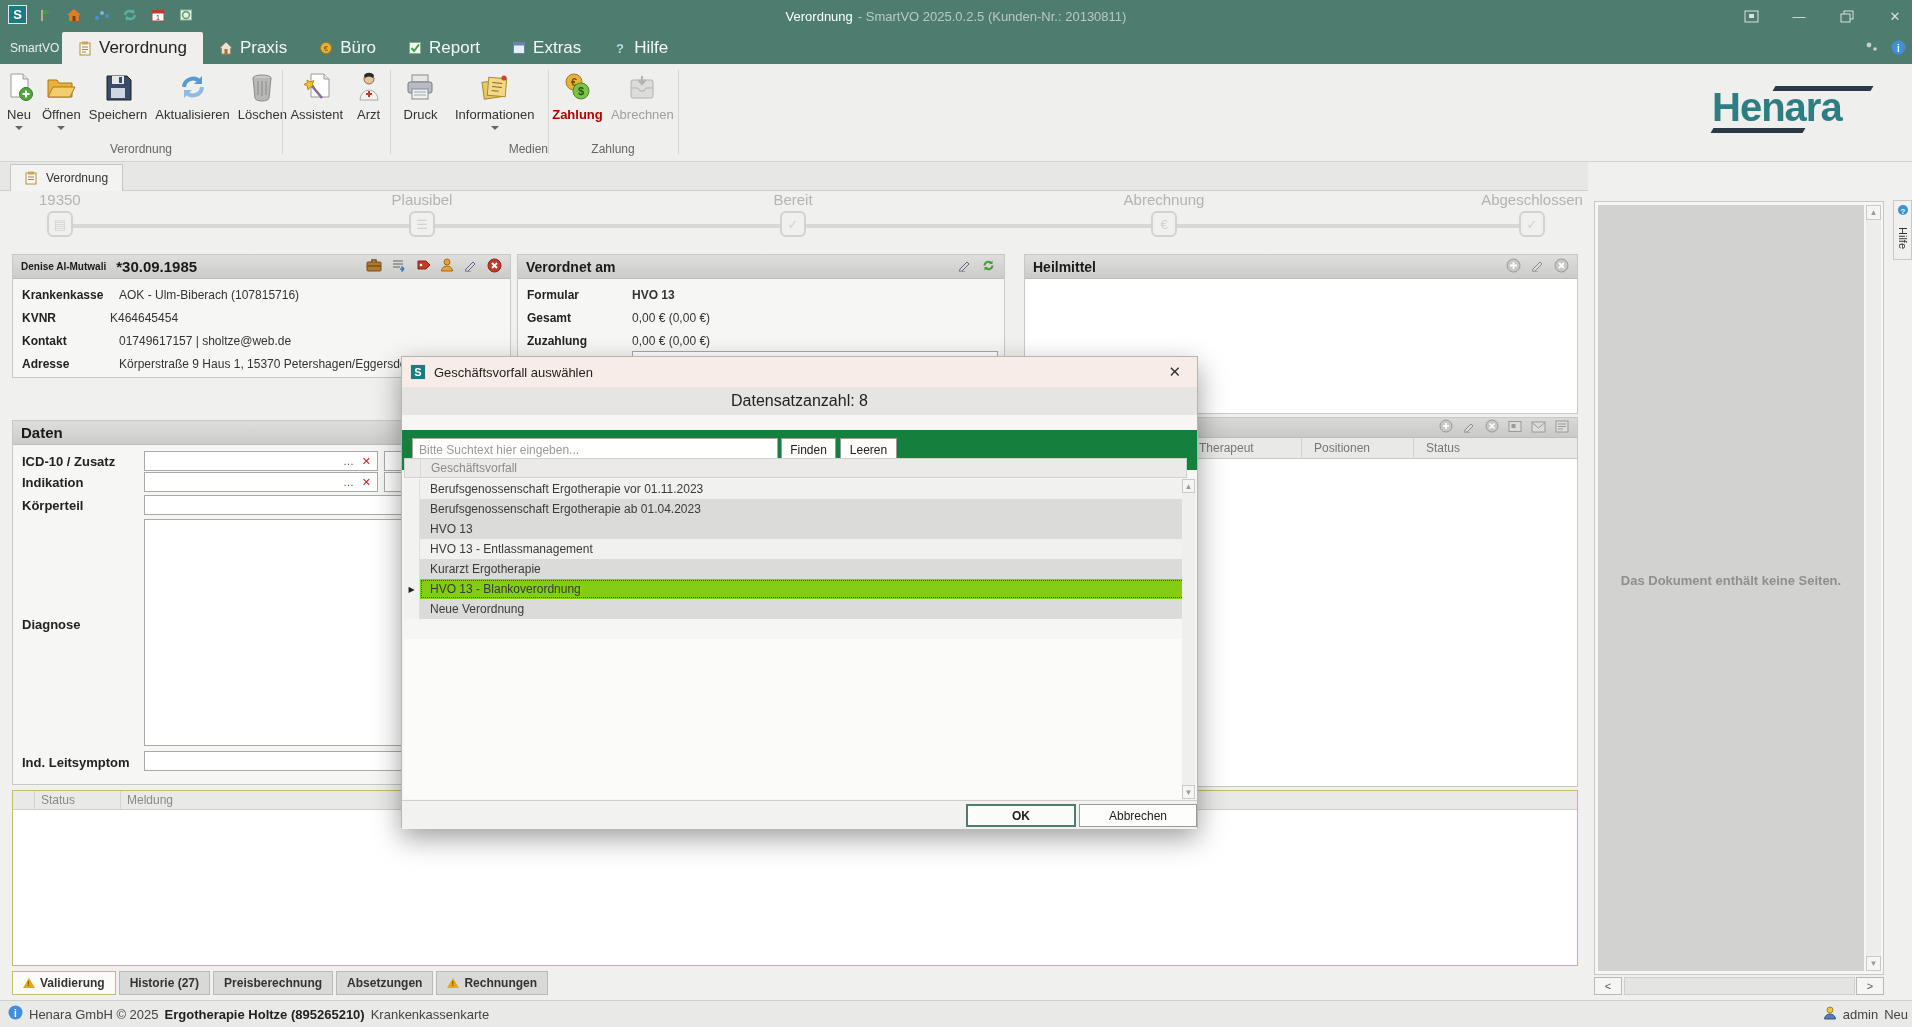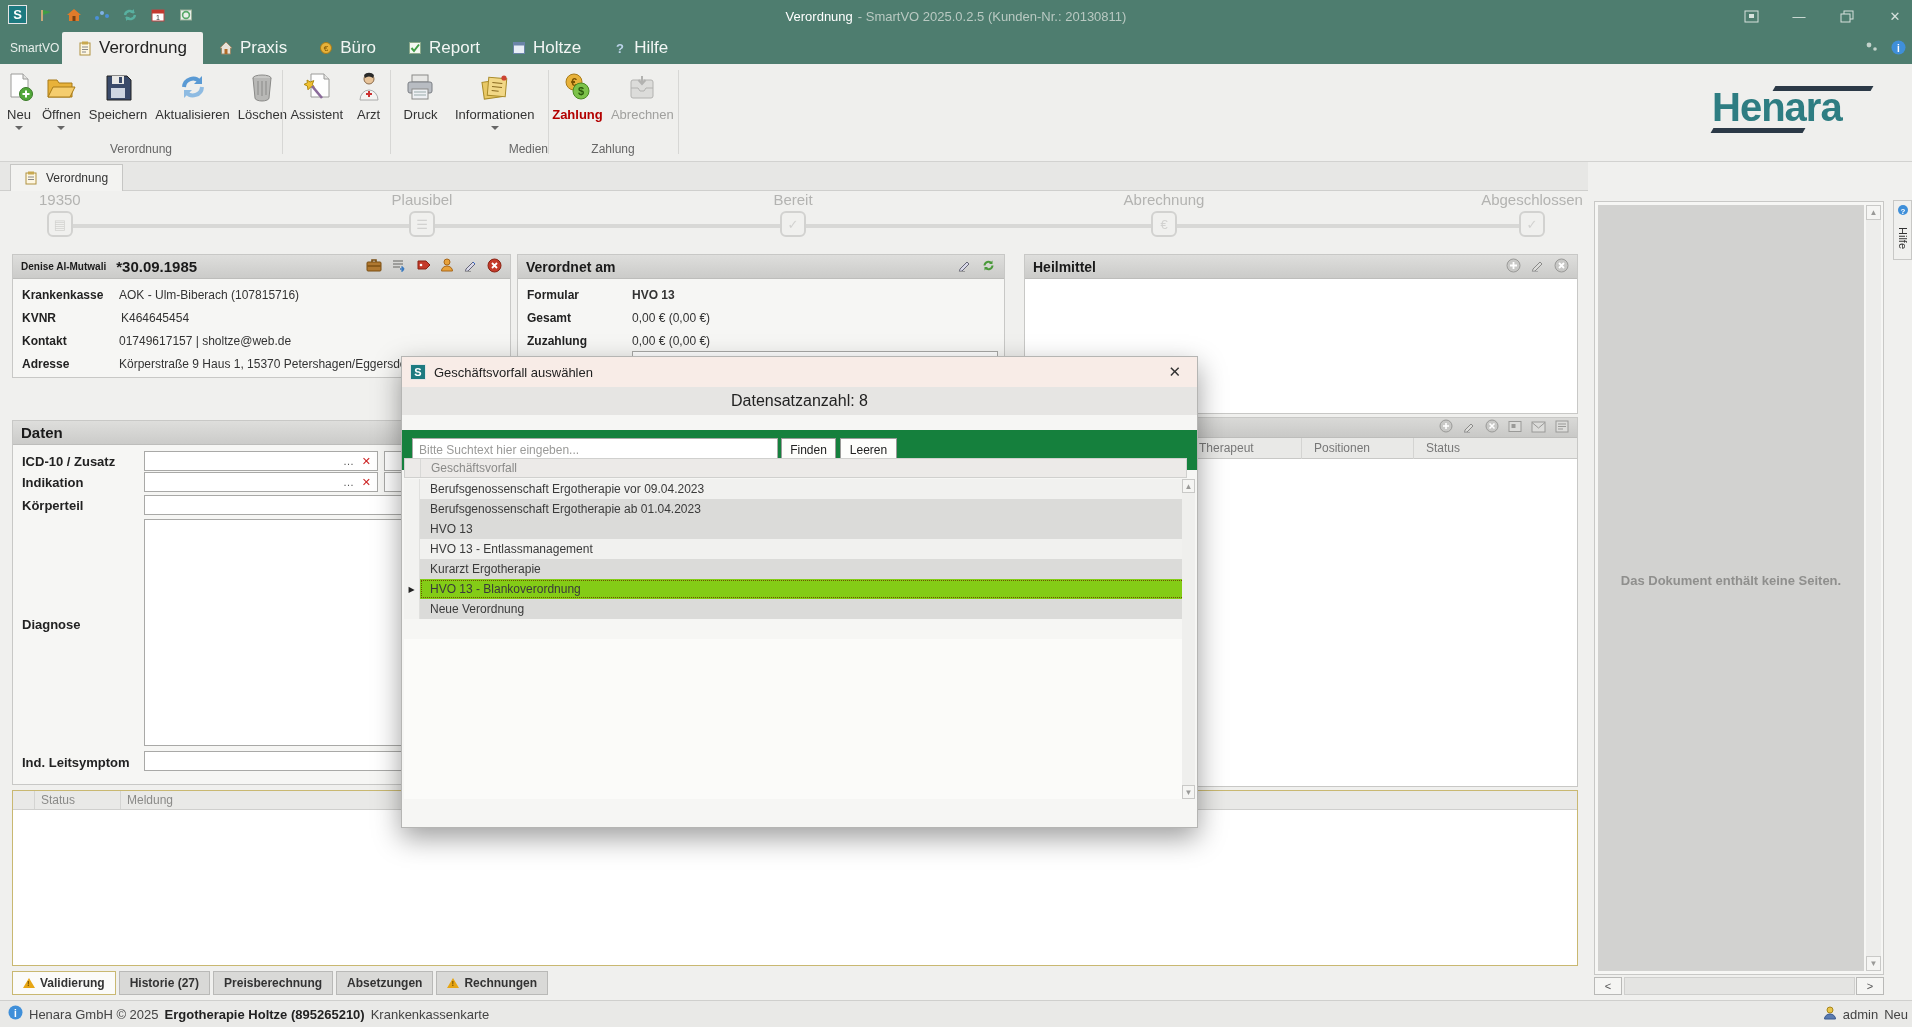--- a/index.html
+++ b/index.html
@@ -266,21 +266,21 @@
           </span>
         <span>Report</span>
       </div>
       <div class="mb-tab">
         <span class="mi">
             <svg width="14" height="14">
               <rect x="1.5" y="1.5" width="11" height="11" fill="#e8eef6" stroke="#6a84a8"></rect>
               <rect x="1.5" y="1.5" width="11" height="3" fill="#6a84a8"></rect>
             </svg>
           </span>
-        <span>Holtze</span>
+        <span>Extras</span>
       </div>
       <div class="mb-tab">
         <span class="mi">
             <svg width="14" height="14">
               <text x="7" y="12" font-size="13" font-weight="bold" text-anchor="middle" fill="#bcd3ea">?</text>
             </svg>
           </span>
         <span>Hilfe</span>
       </div>
     </div>
@@ -491,21 +491,21 @@
               <circle cx="7.5" cy="7.5" r="6.5" fill="#c43a2a" stroke="#8a2212"></circle>
               <path d="M5 5 l5 5 M10 5 l-5 5" stroke="#fff" stroke-width="1.8"></path>
             </svg></span>
       </span>
     </div>
     <div class="field-row" style="left:9px; top:33px;">
         <span class="fl" style="width:97px;">Krankenkasse</span>
         <span class="fv">AOK - Ulm-Biberach (107815716)</span>
       </div>
     <div class="field-row" style="left:9px; top:56px;">
-        <span class="fl" style="width:99px;">KVNR</span>
+        <span class="fl" style="width:88px;">KVNR</span>
         <span class="fv">K464645454</span>
       </div>
     <div class="field-row" style="left:9px; top:79px;">
         <span class="fl" style="width:97px;">Kontakt</span>
         <span class="fv">01749617157 | sholtze@web.de</span>
       </div>
     <div class="field-row" style="left:9px; top:102px;">
         <span class="fl" style="width:97px;">Adresse</span>
         <span class="fv">Körperstraße 9 Haus 1,  15370 Petershagen/Eggersdorf</span>
       </div>
@@ -716,21 +716,21 @@
       <div class="btn btn-finden">Finden</div>
       <div class="btn btn-leeren">Leeren</div>
     </div>
     <div class="dlg-thead">
       <div class="gut"></div>
       <div class="cname">Geschäftsvorfall</div>
     </div>
     <div class="dlg-rows">
       <div class="drow light">
           <div class="gut"></div>
-          <div class="txt">Berufsgenossenschaft Ergotherapie vor 09.04.2023</div>
+          <div class="txt">Berufsgenossenschaft Ergotherapie vor 01.11.2023</div>
         </div>
       <div class="drow dark">
           <div class="gut"></div>
           <div class="txt">Berufsgenossenschaft Ergotherapie ab 01.04.2023</div>
         </div>
       <div class="drow dark">
           <div class="gut"></div>
           <div class="txt">HVO 13</div>
         </div>
       <div class="drow light">
@@ -748,15 +748,19 @@
       <div class="drow dark">
           <div class="gut"></div>
           <div class="txt">Neue Verordnung</div>
         </div>
     </div>
     <div class="dlg-body-rest"></div>
     <div class="dlg-vsb">
       <div class="sb-btn" style="top:0; right:0; width:13px; height:14px;">▲</div>
       <div class="sb-btn" style="bottom:0; right:0; top:auto; width:13px; height:14px;">▼</div>
     </div>
+    <div class="dlg-foot">
+      <div class="btn btn-ok">OK</div>
+      <div class="btn btn-cancel">Abbrechen</div>
+    </div>
   </div>
 
 </div>
 
 </body></html>

